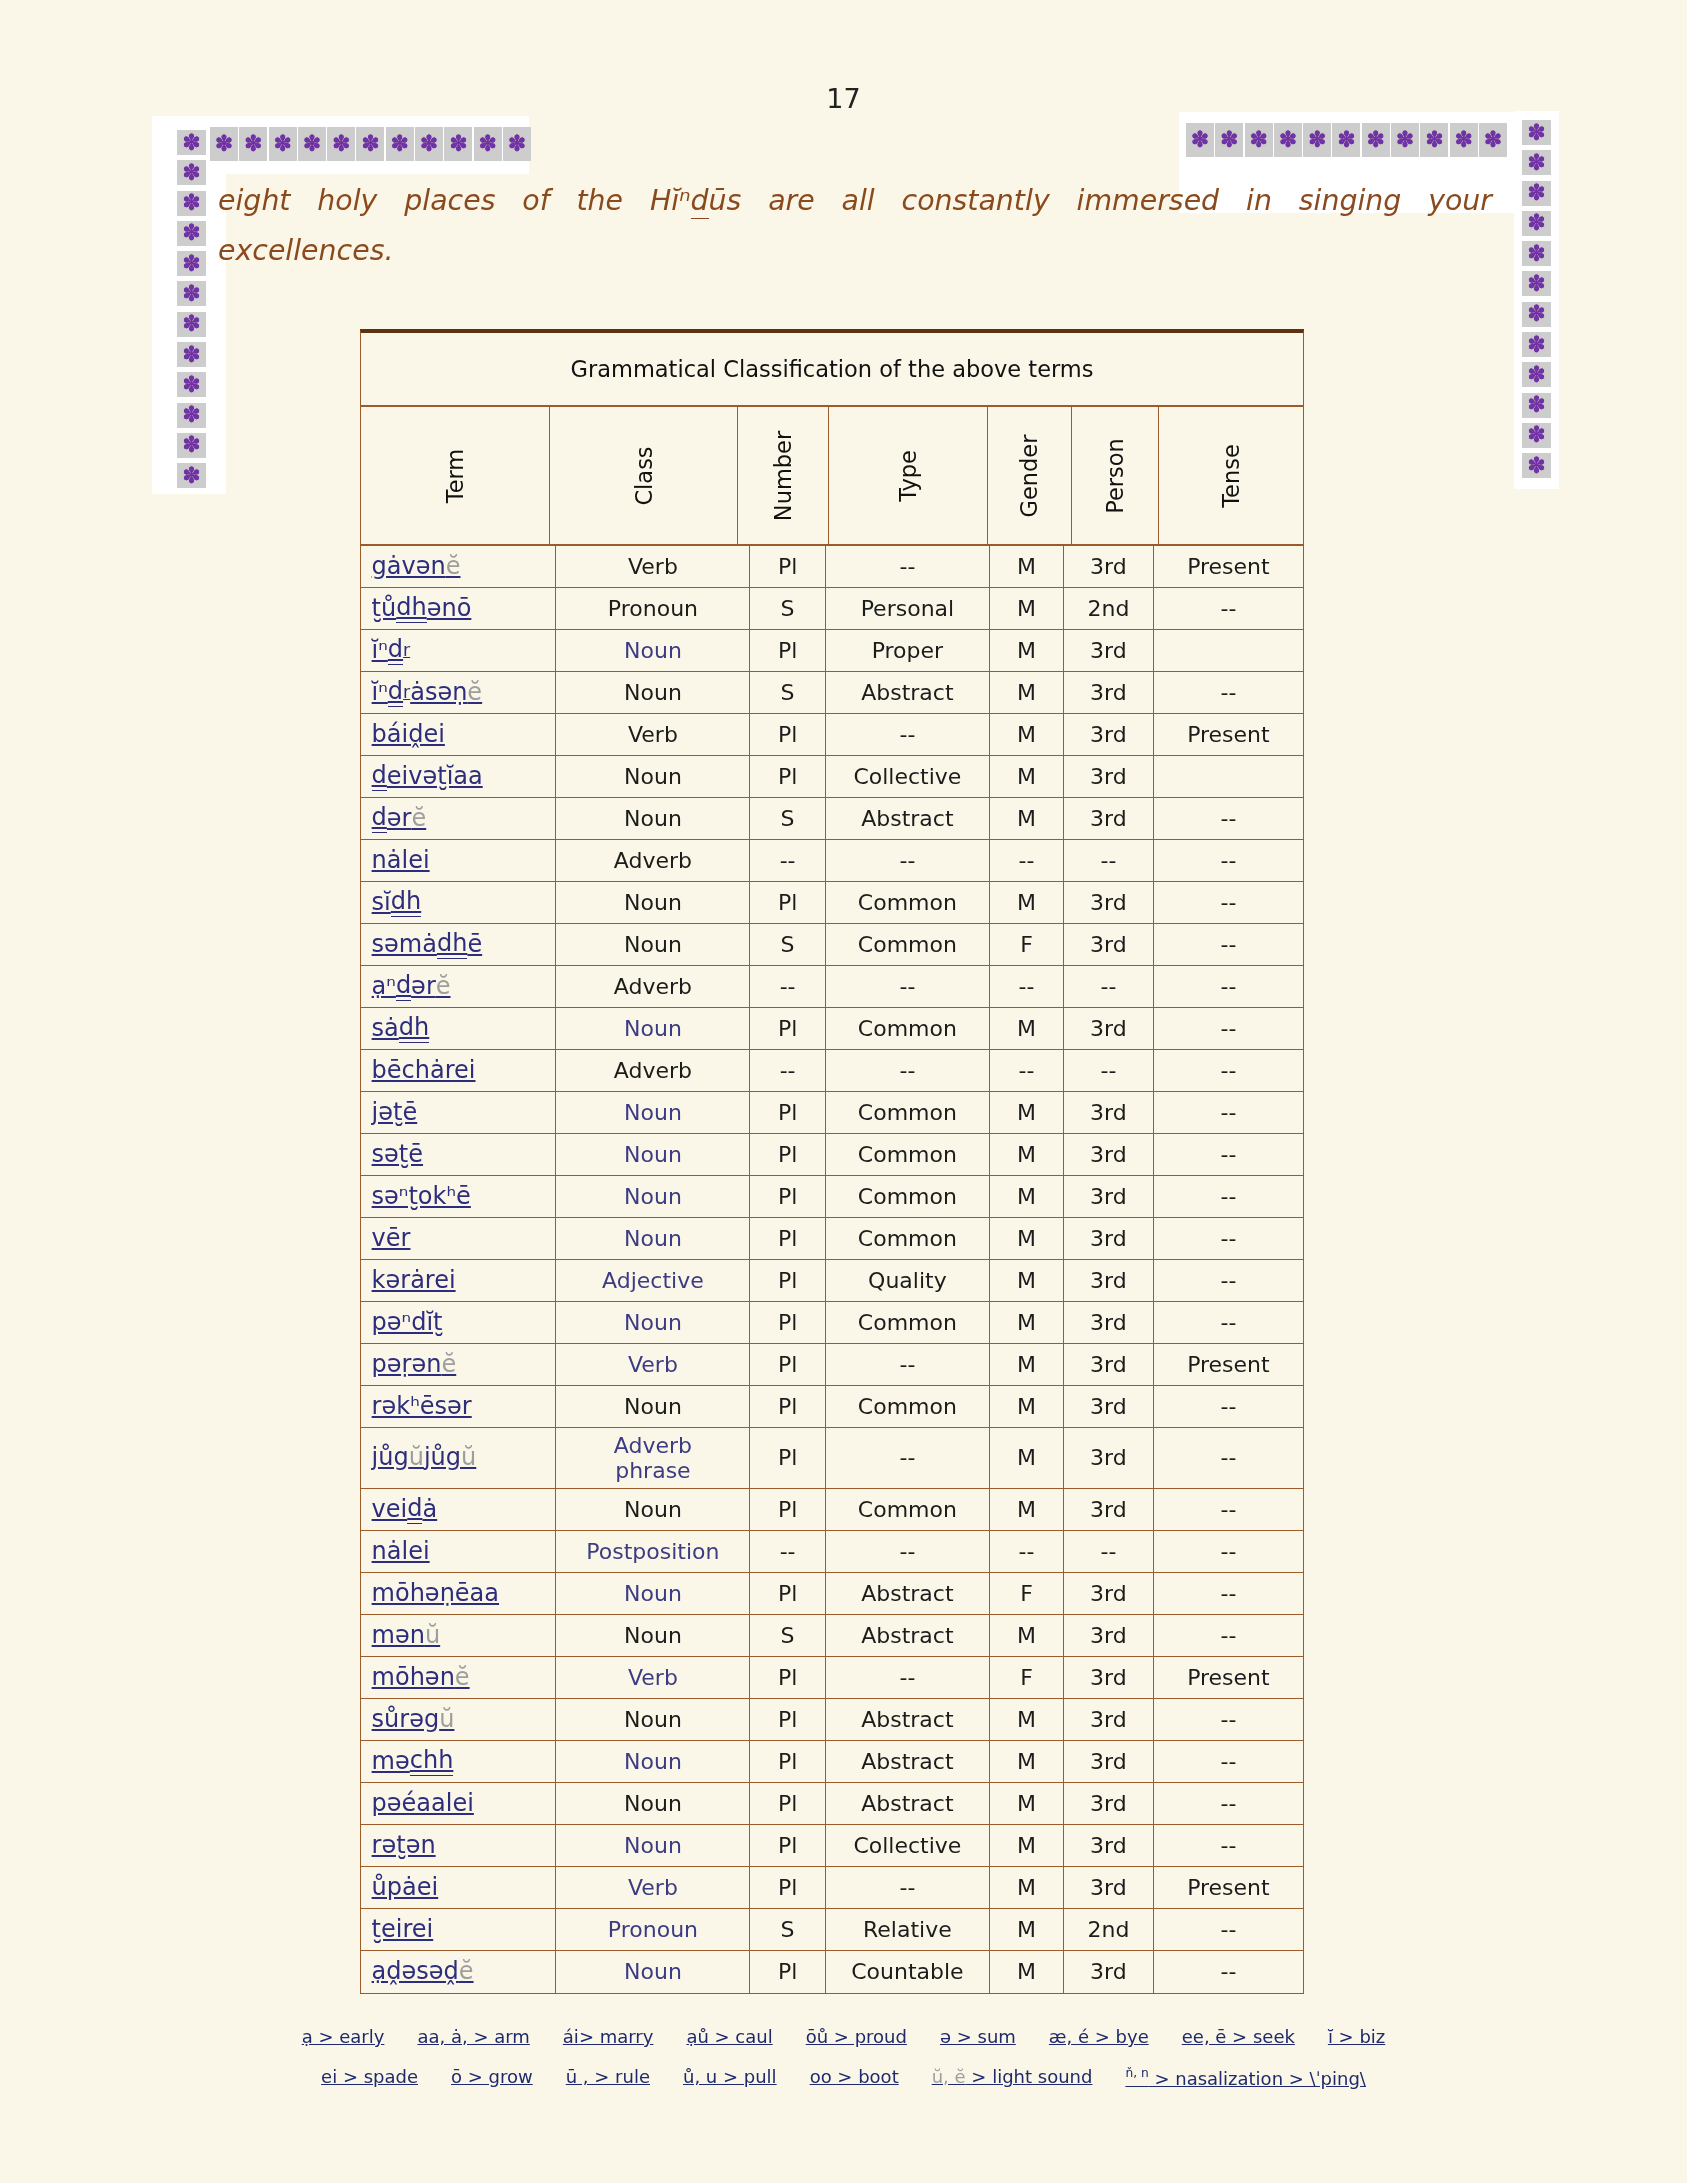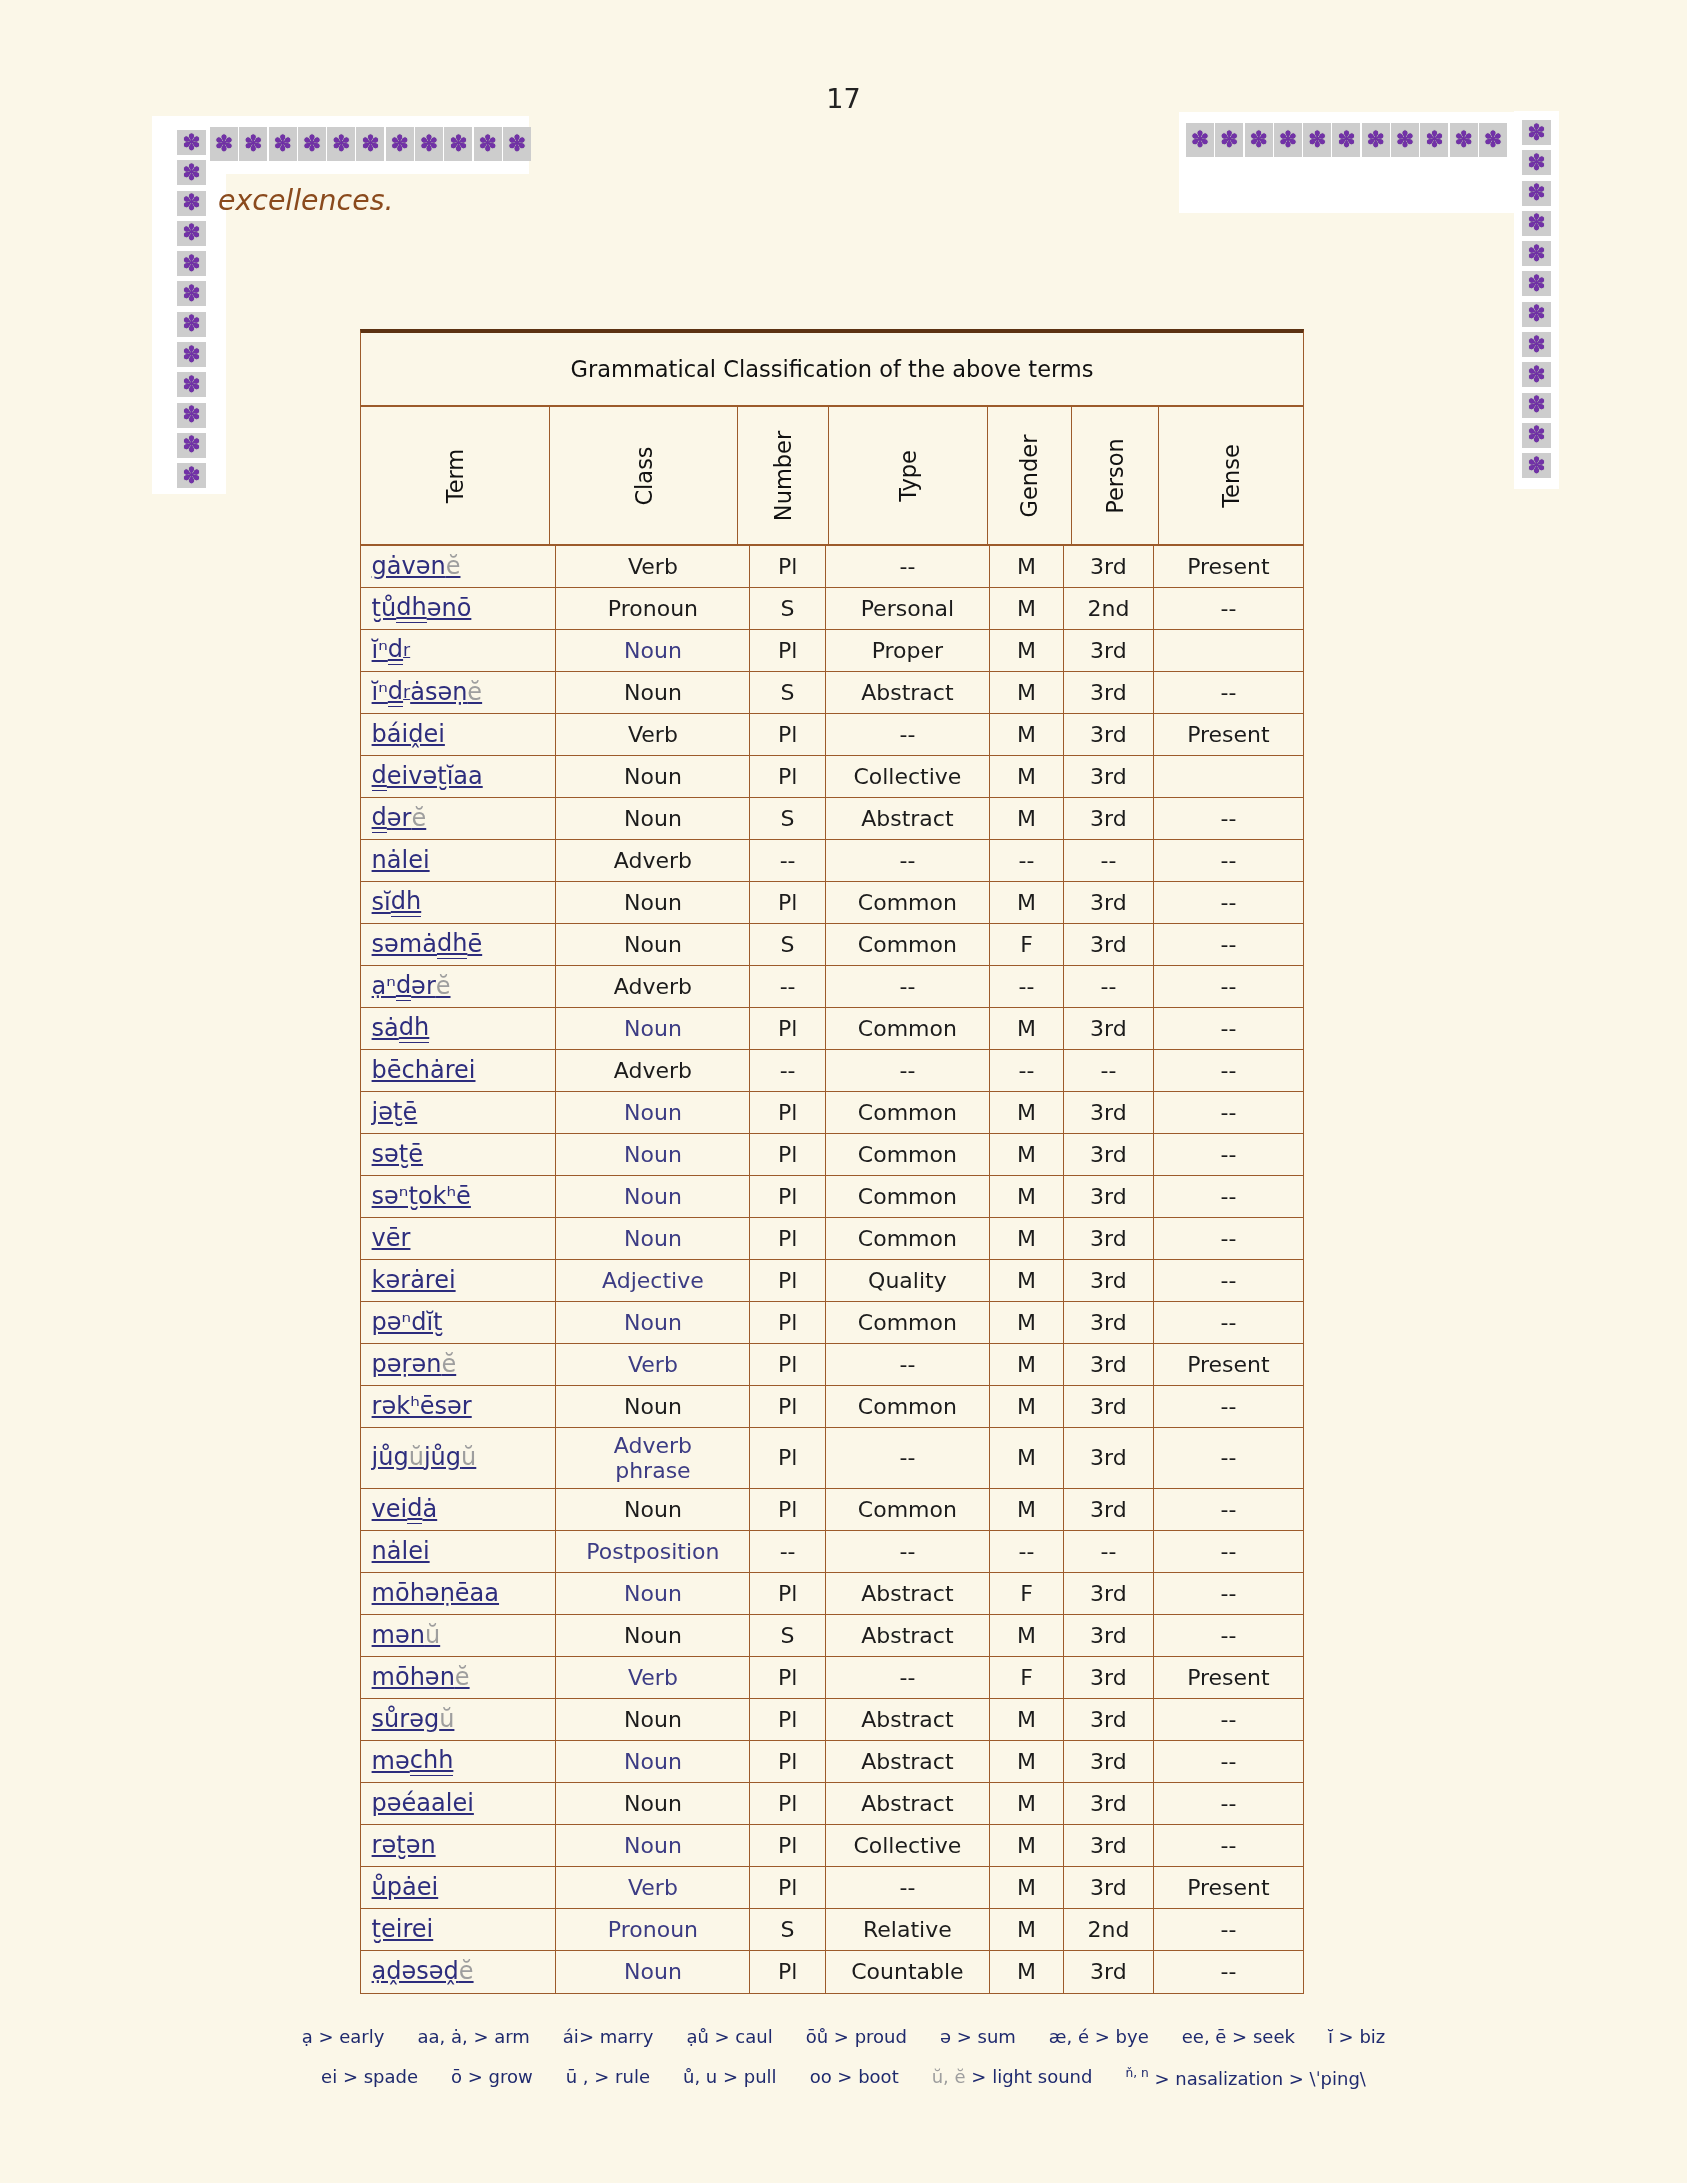--- a/index.html
+++ b/index.html
@@ -56,21 +56,21 @@
   .cell.term{justify-content:flex-start;padding-left:10.6px;
     font-size:24px;color:#2d2d7d;text-decoration:underline;}
   .cell.navy{color:#3c3c84;}
   
   .m{color:#9e9e9e;}
   .u{border-bottom:1.3px solid currentColor;padding-bottom:0.7px;}
   .sub{font-size:0.72em;vertical-align:-0.25em;}
   .sup{font-size:0.68em;vertical-align:0.65em;}
   
   .key-line{position:absolute;left:0;width:1687px;display:flex;justify-content:center;
-    gap:33px;font-size:18px;color:#1f2a6e;white-space:nowrap;}
+    gap:33px;font-size:18px;color:#1f2a6e;white-space:nowrap;text-decoration:underline;}
   #key-line-1{top:2026px;}
   #key-line-2{top:2066px;}
 </style>
 </head>
 <body>
 
 <div class="underlay wl-topleft"></div>
 <div class="underlay wl-left"></div>
 <div class="underlay wl-topright"></div>
 <div class="underlay wl-right"></div>
@@ -218,20 +218,21 @@
       <span class="flower">✽</span>
     </div>
     <div class="fcell">
       <span class="flower">✽</span>
     </div>
   </div>
 
 <div class="page-number">17</div>
 
 <div class="intro">
+  <div class="l1" id="intro-line-1"><span>eight holy places of the Hĭⁿ</span><span class="u">d</span><span>ūs are all constantly immersed in singing your</span></div>
   <div class="l2">excellences.</div>
 </div>
 
 <div class="gtable">
   <div class="gtitle">Grammatical Classification of the above terms</div>
   <div class="grid ghead">
     <div class="hcell">
         <span>Term</span>
       </div>
     <div class="hcell">

